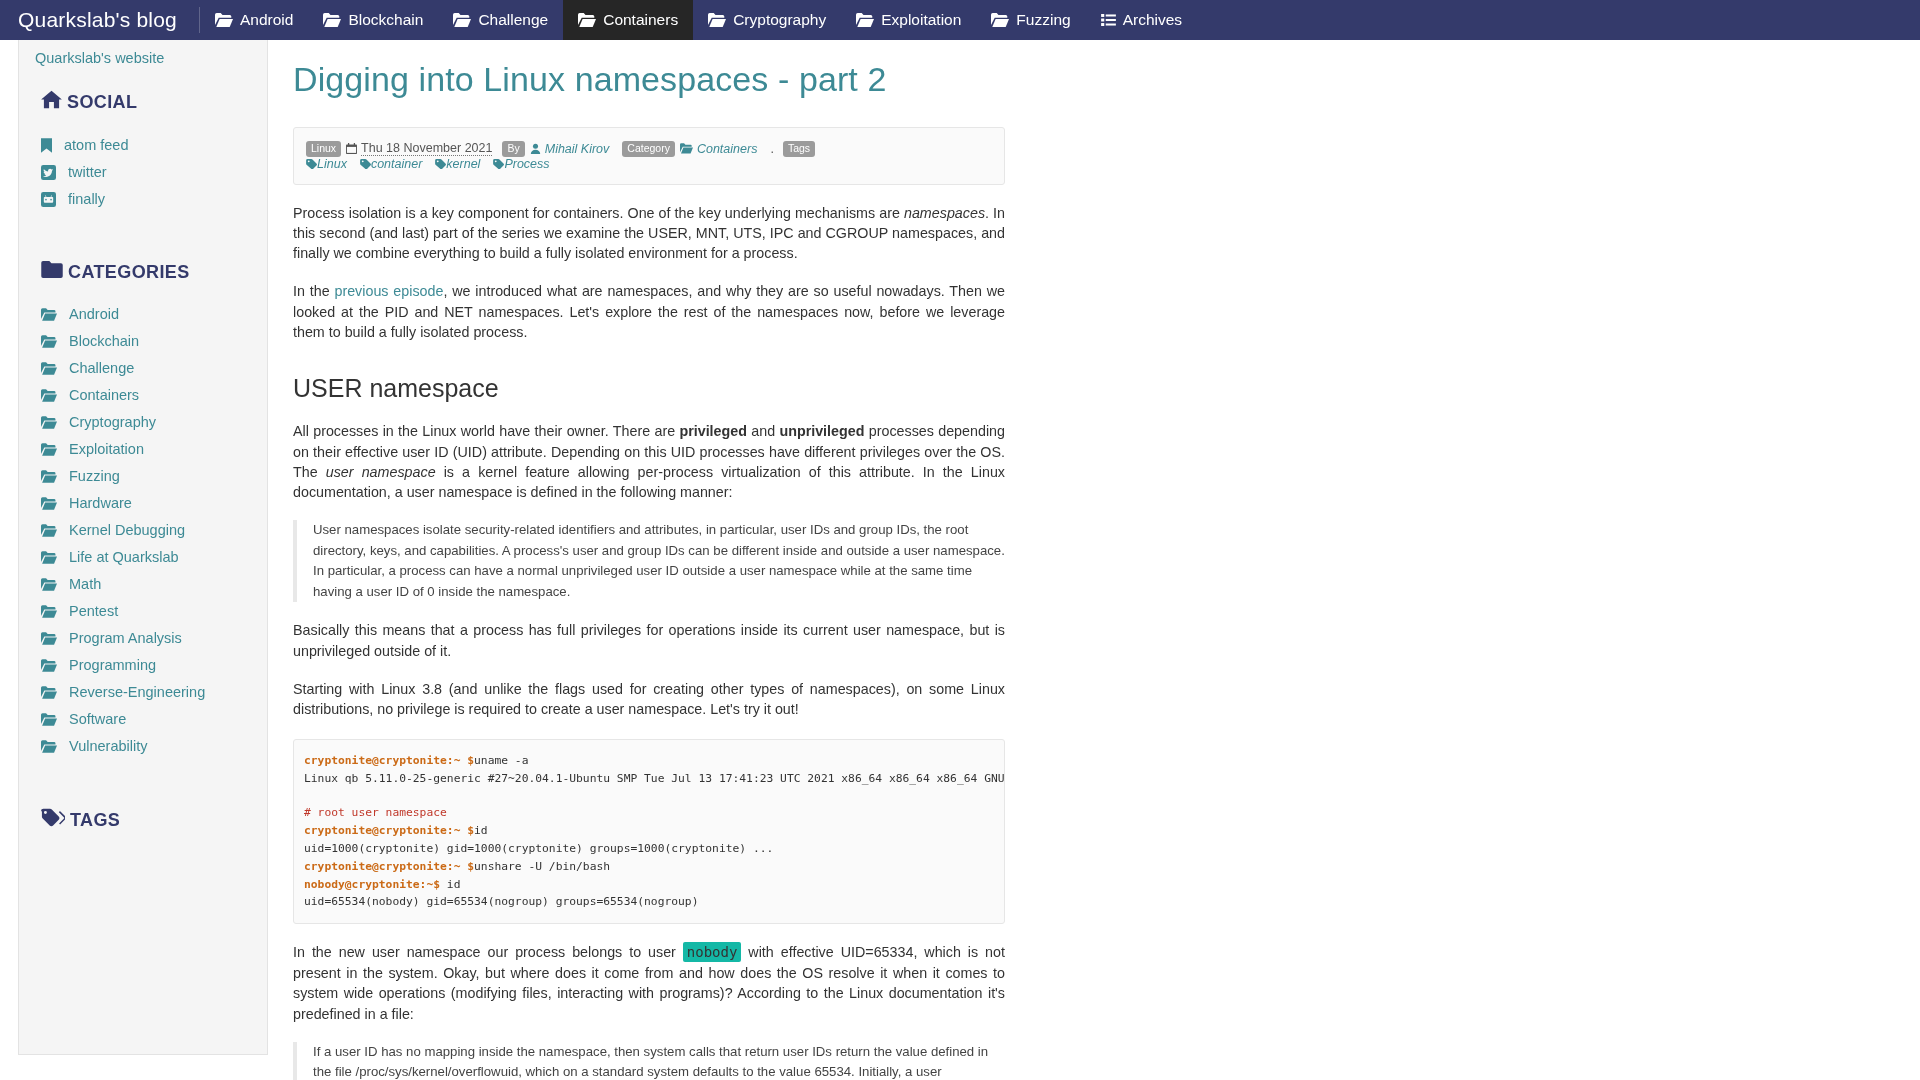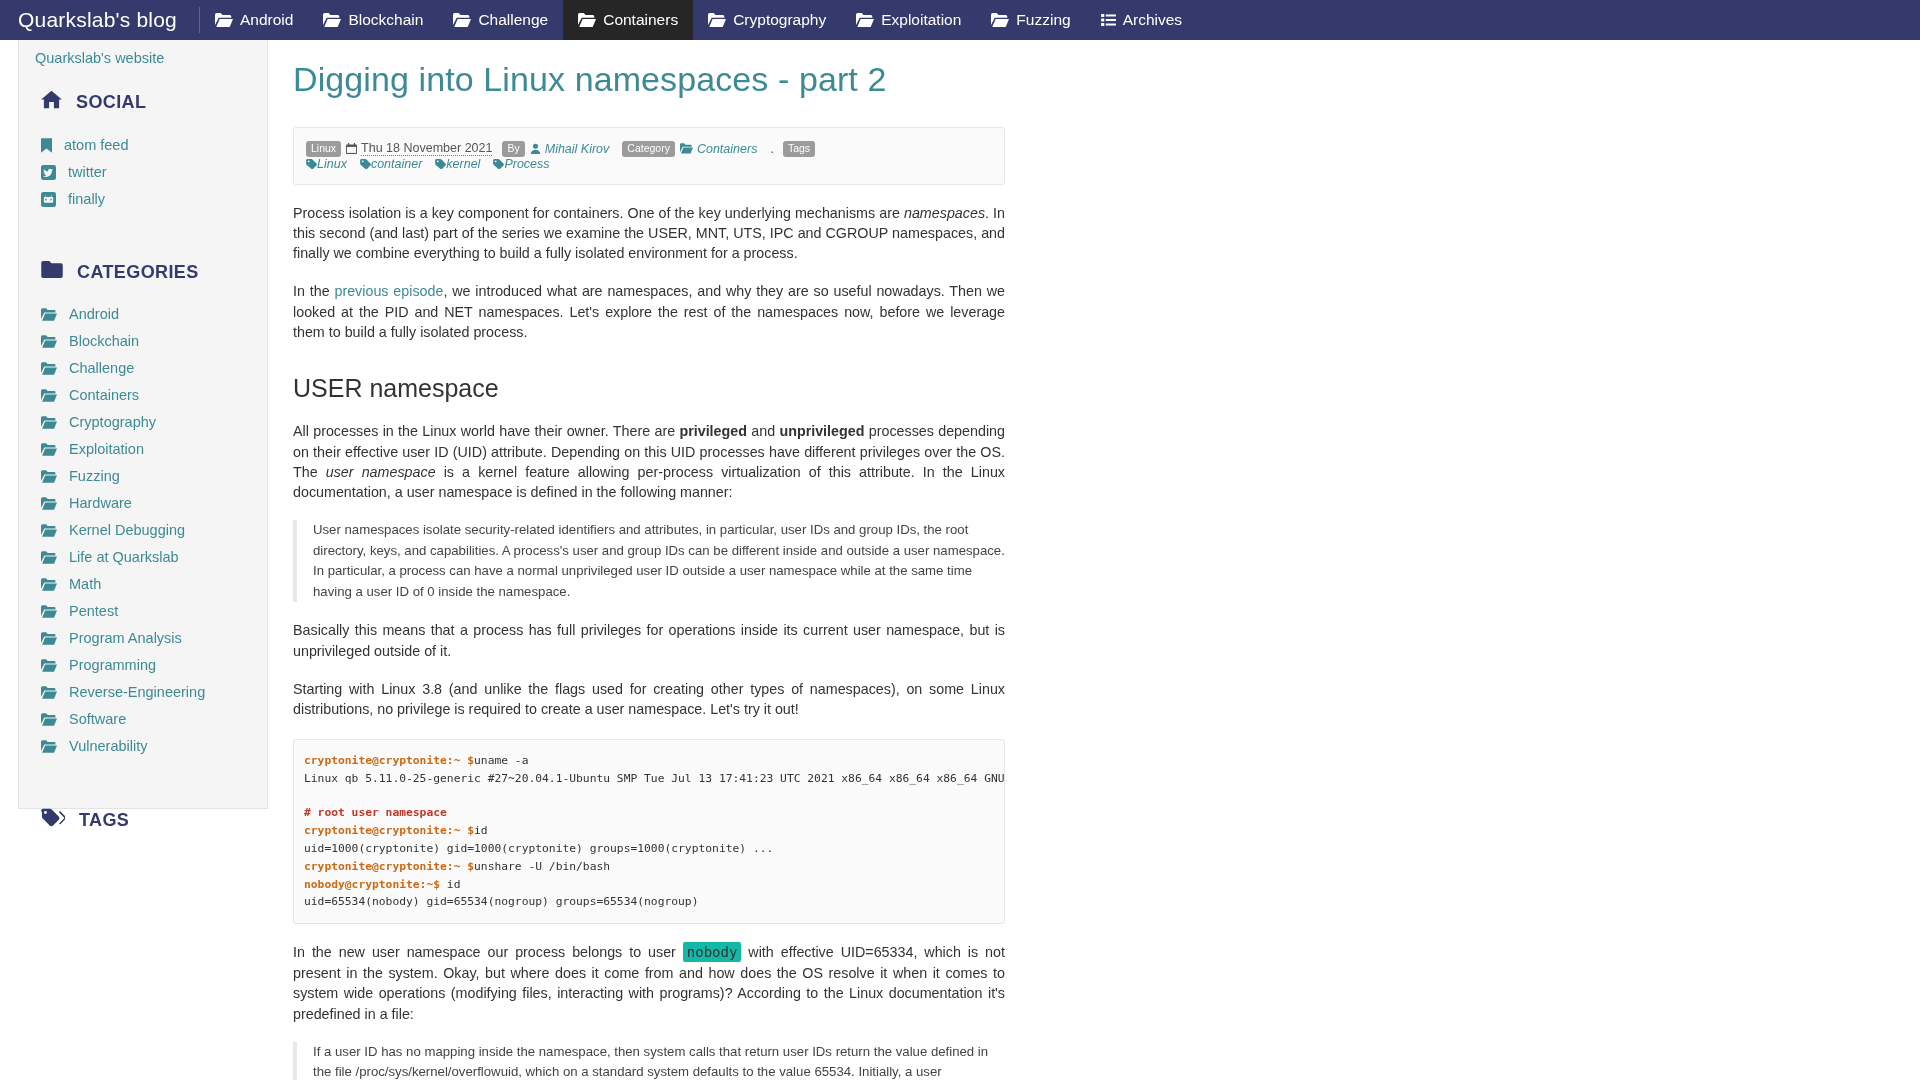--- a/index.html
+++ b/index.html
@@ -40,35 +40,35 @@
     color: #ffffff;
     white-space: nowrap;
     cursor: pointer;
   }
   .nav-item.active { background: #262626; }
   .nav-item svg { display: block; }
 
   
   .sidebar {
     position: absolute; top: 40px; left: 18px;
-    width: 250px; height: 769px;
+    width: 250px; height: 1015px;
     background: #f5f5f5;
     border: 1px solid #e3e3e3;
     border-top: none;
     padding: 0 0 10px 0;
   }
   .sidebar-top-link {
     display: block;
     padding: 10px 0 2px 16px;
     font-size: 14.5px;
     color: #3d8a95;
     cursor: pointer;
   }
   .side-section-title {
-    display: flex; align-items: center; gap: 14px;
+    display: flex; align-items: center; gap: 5px;
     padding: 22px 0 0 22px;
     margin-bottom: 18px;
     color: #343a6b;
     font-size: 18px;
     font-weight: bold;
     letter-spacing: .4px;
   }
   .side-list { list-style: none; margin: 0; padding: 0 0 0 22px; }
   .side-list li {
     display: flex; align-items: center; gap: 12px;
@@ -159,21 +159,21 @@
     background: #fafafa;
     padding: 12px 10px;
     font-family: "DejaVu Sans Mono", monospace;
     font-size: 11.3px;
     line-height: 1.58;
     color: #333;
     white-space: pre;
     overflow: hidden;
   }
   .c-prompt { color: #cb6a16; font-weight: bold; }
-  .c-comment { color: #c0392b; font-weight: bold; }
+  .c-comment { color: #c0392b; }
   .blank-line { display: block; height: 16px; }
 </style>
 </head>
 <body>
 
 <div class="navbar">
   <div class="brand">Quarkslab's blog</div>
   <div class="nav-sep"></div>
   <div class="nav-items" id="navItems">
       <div class="nav-item">

